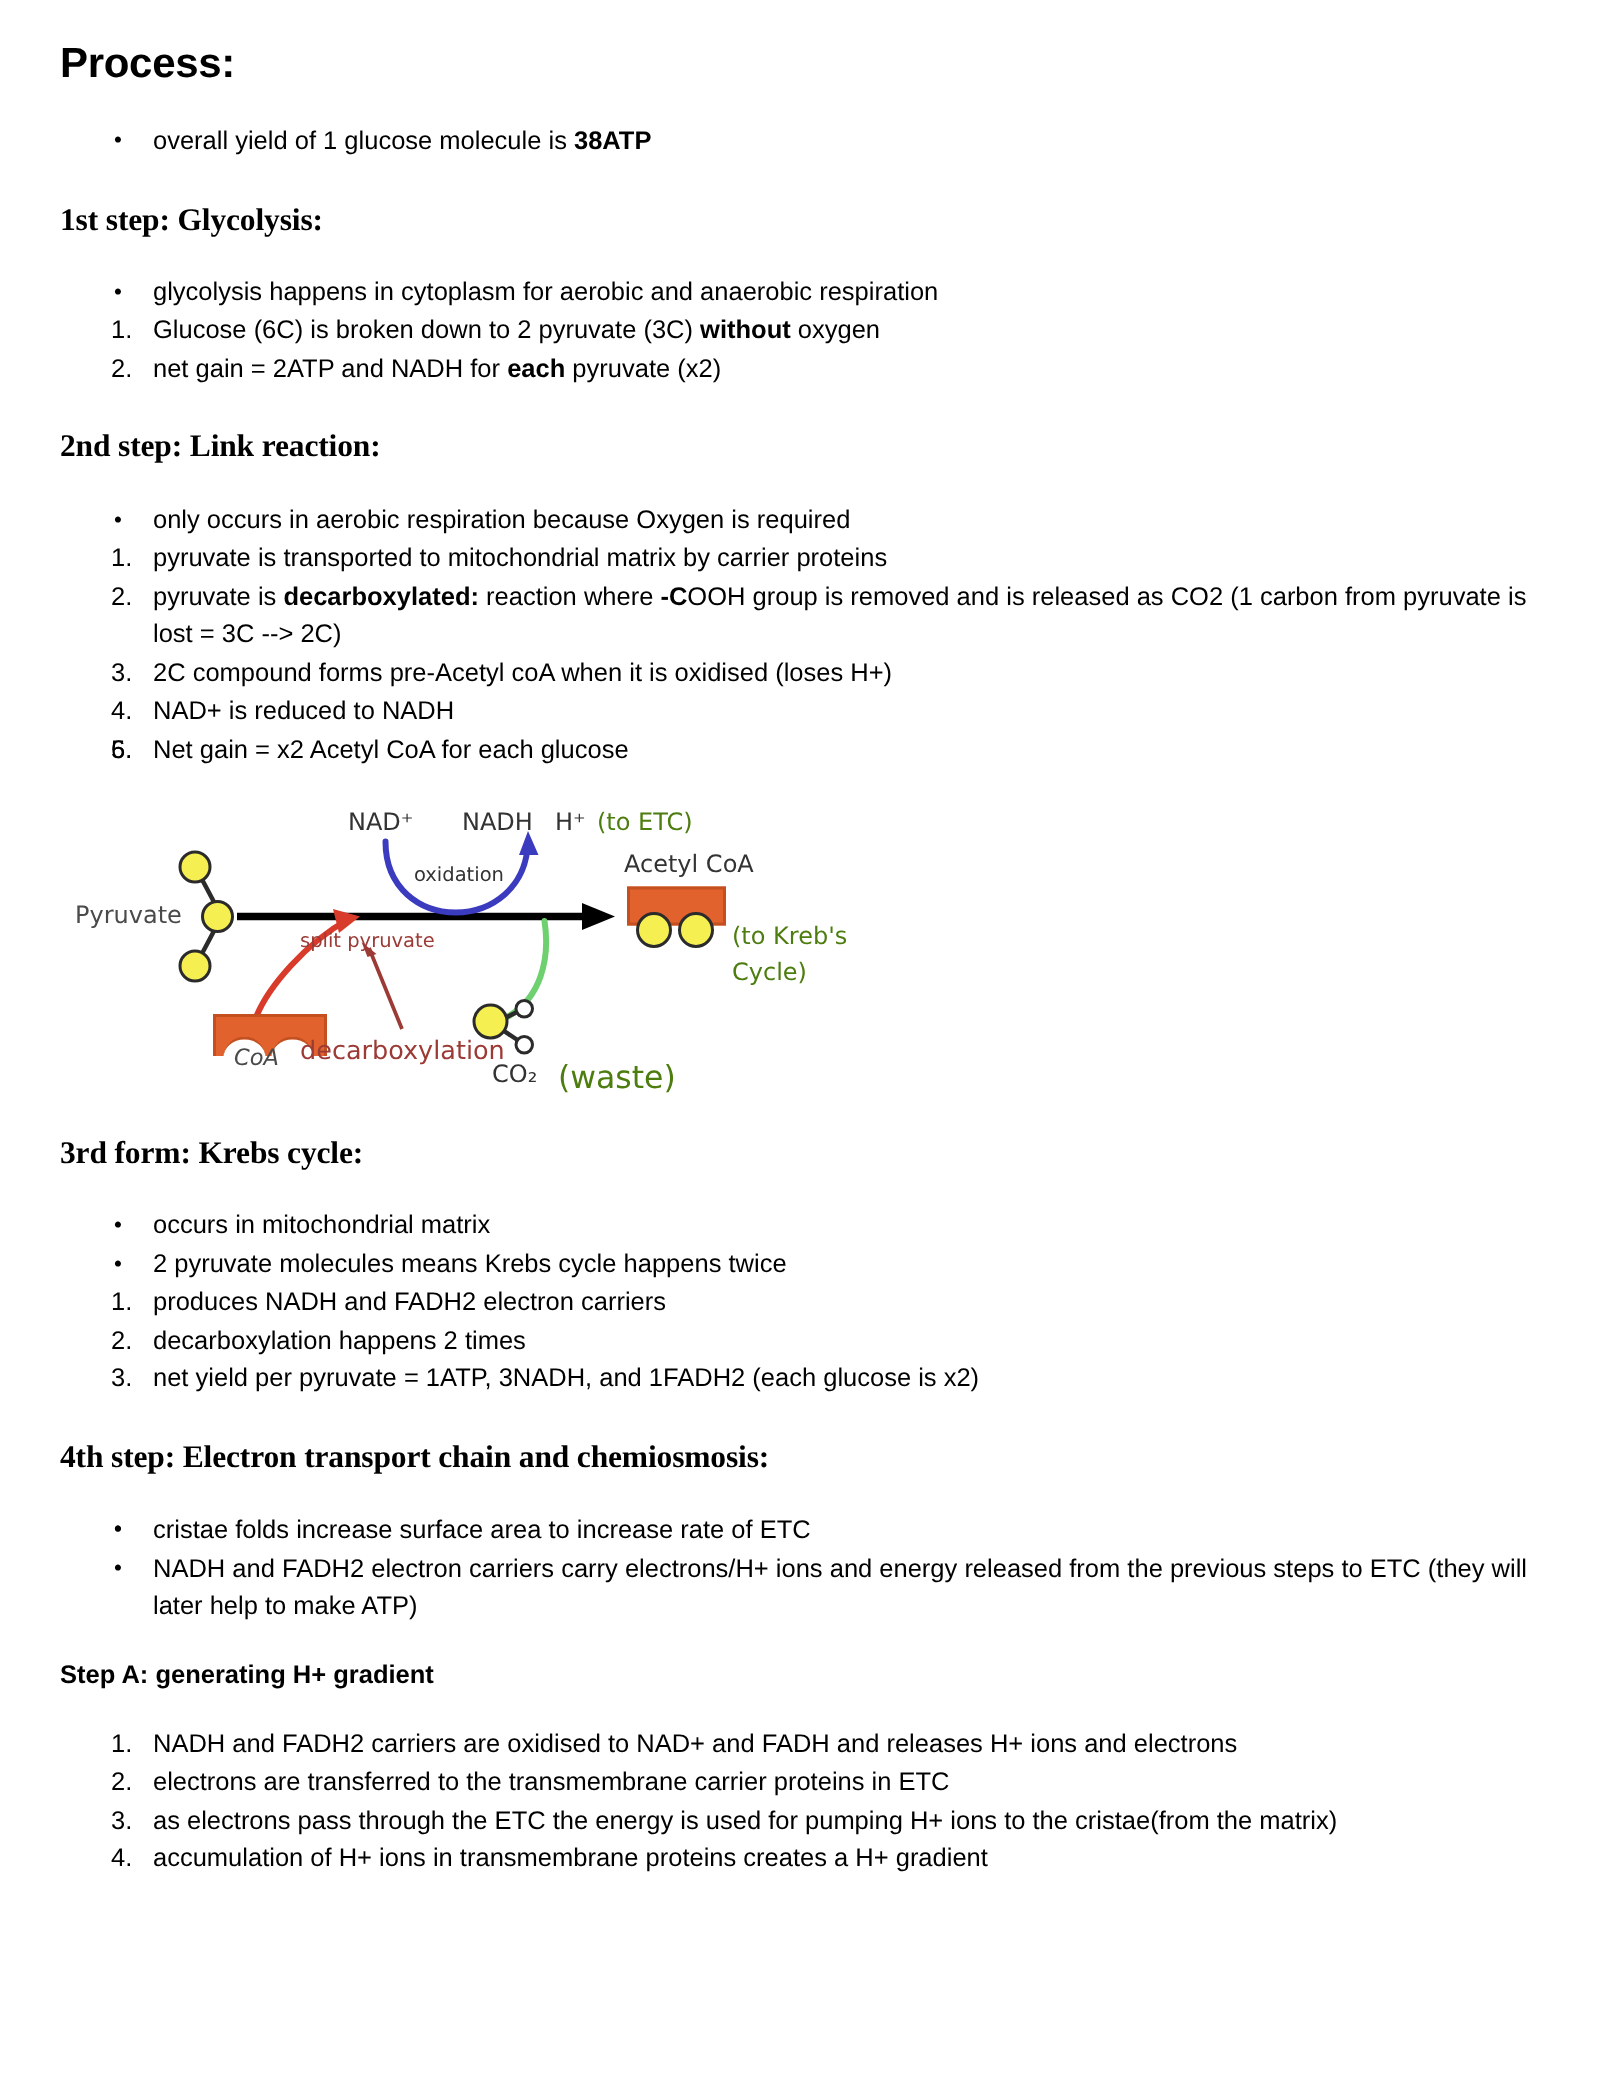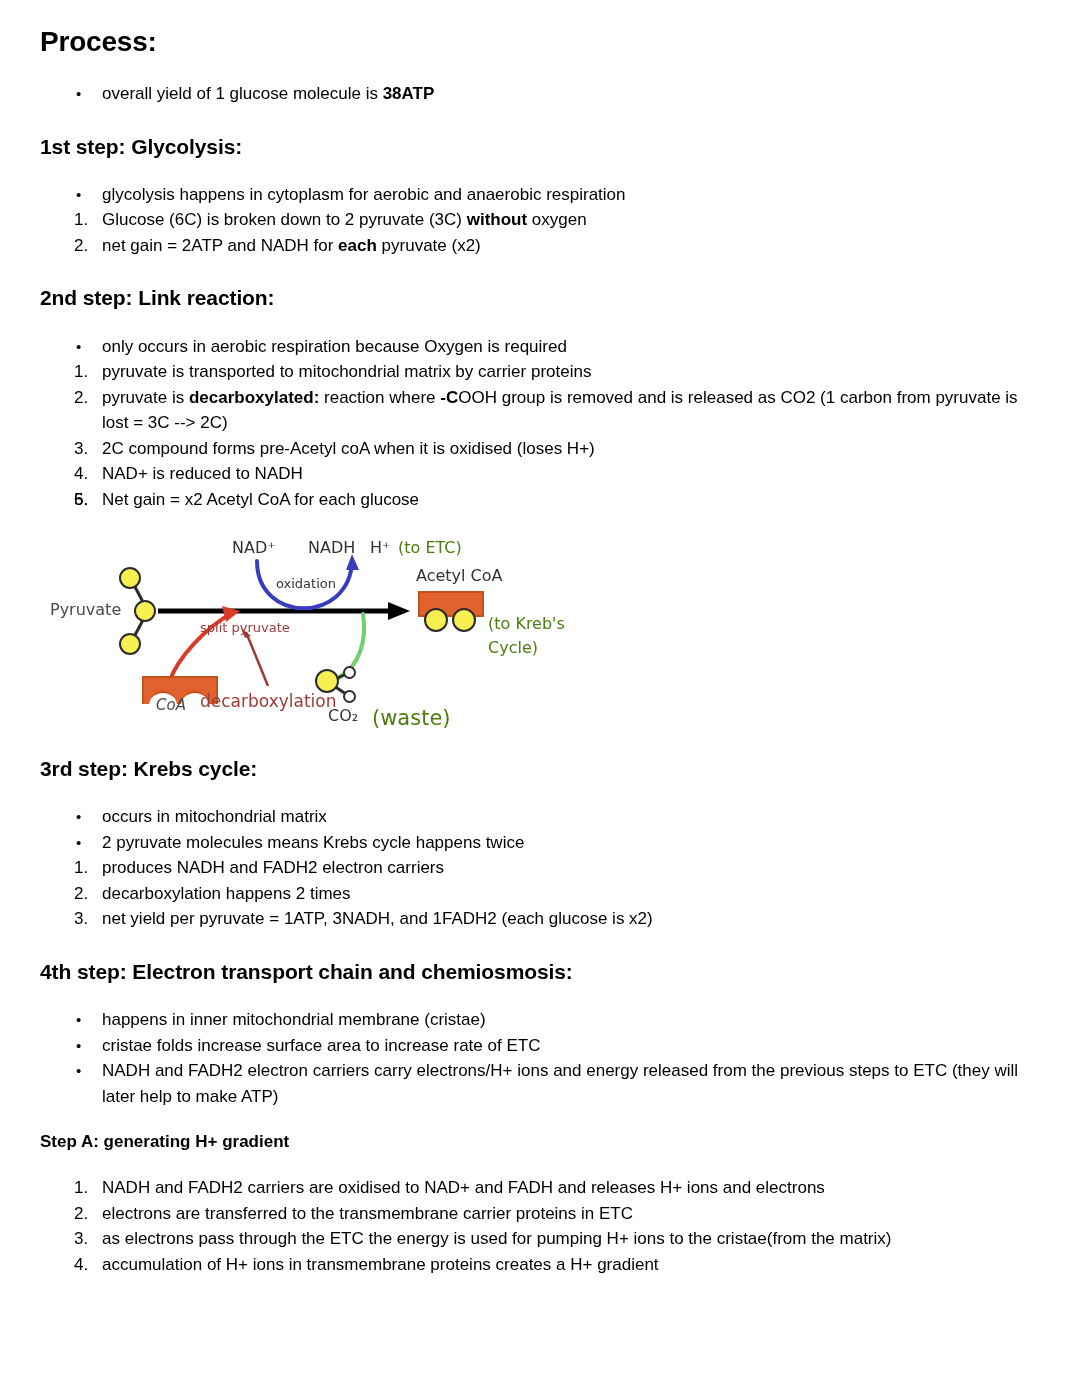--- a/index.html
+++ b/index.html
@@ -34,20 +34,21 @@
     line-height: 1.25;
     letter-spacing: -0.2px;
   }
   h2.doc-h2 {
     font-size: 21px;
     font-weight: bold;
     margin: 0;
     padding: 0;
     line-height: 1.3;
     letter-spacing: -0.1px;
+    font-family: Liberation Serif, serif;
   }
   h3.doc-h3 {
     font-size: 17px;
     font-weight: bold;
     margin: 0;
     padding: 0;
     line-height: 1.3;
   }
 
   .block-gap-lg { height: 26px; }
@@ -230,36 +231,36 @@
         <div class="mol-circle small-white" style="left:293px; top:138px; width:13px; height:13px;"></div>
         <div class="mol-circle small-white" style="left:293px; top:162px; width:13px; height:13px;"></div>
         <span class="dlabel dgrey" style="left:278px; top:178px; font-size:16px;">CO₂</span>
         <span class="dlabel peach" style="left:322px; top:178px; font-size:21px;">(waste)</span>
 
       </div>
     </div>
 
     <div class="block-gap-md"></div>
 
-    <h2 class="doc-h2">3rd step: Krebs cycle:</h2>
+    <h2 class="doc-h2">3rd form: Krebs cycle:</h2>
     <div class="block-gap-md"></div>
     <ul class="doc-list" id="list-krebs">
         <li class="li"><span class="marker bullet">•</span><span class="txt"><span>occurs in mitochondrial matrix</span></span></li>
         <li class="li"><span class="marker bullet">•</span><span class="txt"><span>2 pyruvate molecules means Krebs cycle happens twice</span></span></li>
         <li class="li"><span class="marker">1.</span><span class="txt"><span>produces NADH and FADH2 electron carriers</span></span></li>
         <li class="li"><span class="marker">2.</span><span class="txt"><span>decarboxylation happens 2 times</span></span></li>
         <li class="li"><span class="marker">3.</span><span class="txt"><span>net yield per pyruvate = 1ATP, 3NADH, and 1FADH2 (each glucose is x2)</span></span></li>
       </ul>
 
     <div class="block-gap-lg"></div>
 
     <h2 class="doc-h2">4th step: Electron transport chain and chemiosmosis:</h2>
     <div class="block-gap-md"></div>
     <ul class="doc-list" id="list-etc">
-        <li class="li"><span class="marker bullet">•</span><span class="txt"><span>happens in inner mitochondrial membrane (cristae)</span></span></li>
+        <li class="li"><span class="marker bullet">•</span></li>
         <li class="li"><span class="marker bullet">•</span><span class="txt"><span>cristae folds increase surface area to increase rate of ETC</span></span></li>
         <li class="li"><span class="marker bullet">•</span><span class="txt"><span>NADH and FADH2 electron carriers carry electrons/H+ ions and energy released from the previous steps to ETC (they will later help to make ATP)</span></span></li>
       </ul>
 
     <div class="block-gap-md"></div>
 
     <h3 class="doc-h3">Step A: generating H+ gradient</h3>
     <div class="block-gap-md"></div>
     <ul class="doc-list" id="list-step-a">
         <li class="li"><span class="marker">1.</span><span class="txt"><span>NADH and FADH2 carriers are oxidised to NAD+ and FADH and releases H+ ions and electrons</span></span></li>

